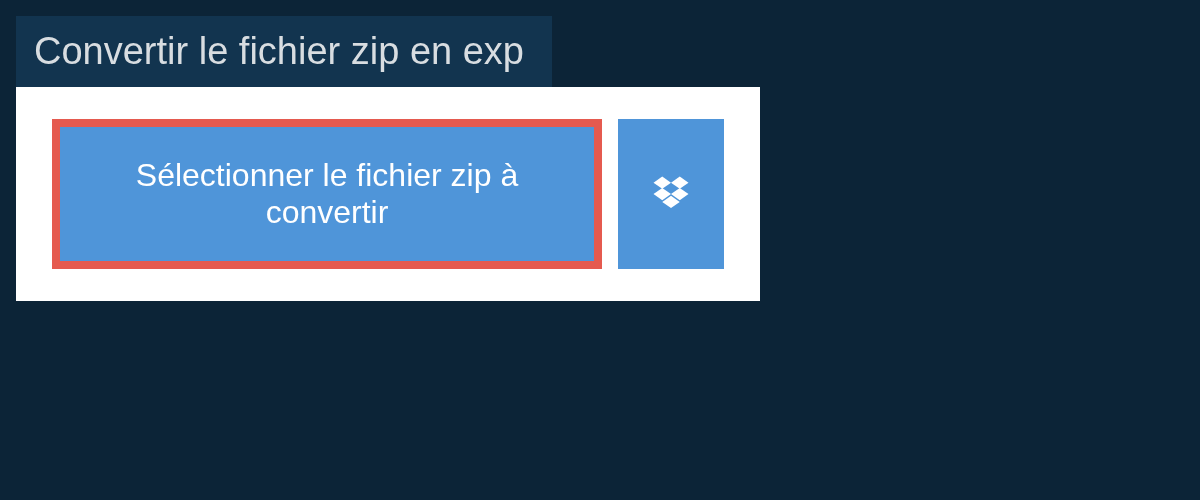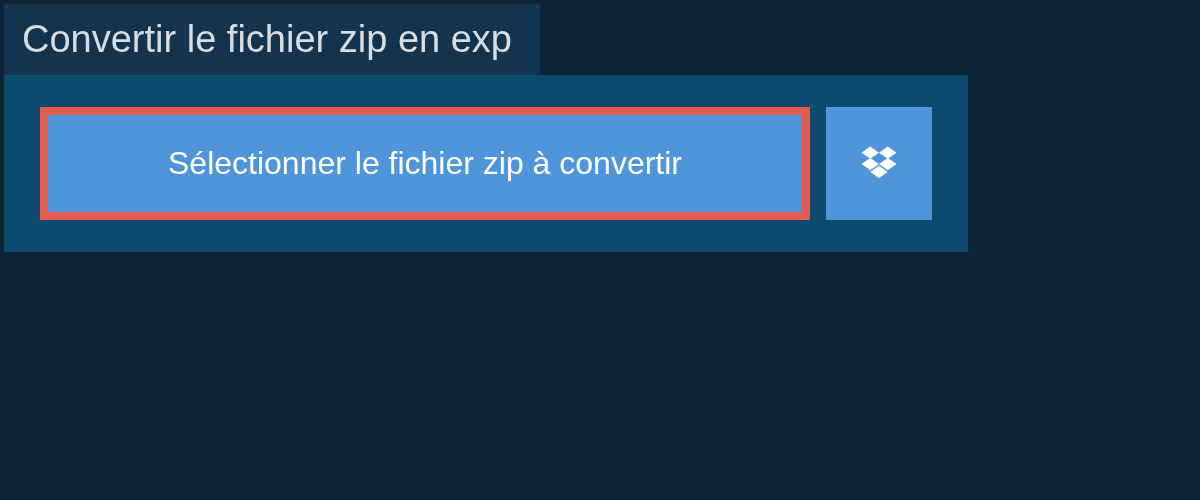--- a/index.html
+++ b/index.html
@@ -8,35 +8,35 @@
       box-sizing: border-box;
     }
     body {
       background: #0c2437;
       font-family: -apple-system, BlinkMacSystemFont, "Segoe UI", Arial, sans-serif;
       width: 1200px;
       height: 500px;
       overflow: hidden;
     }
     .container {
-      padding: 4px;
+      padding: 16px;
       border-radius: 22px;
     }
     .title-tab {
       display: inline-block;
       background: #12344f;
       color: #d8dde1;
       font-size: 38px;
       font-weight: 300;
       padding: 14px 28px 14px 18px;
     }
     .panel {
-      background: #0c4a6e;
+      background: #ffffff;
       padding: 32px 36px;
-      width: 964px;
+      width: 744px;
       margin-top: 0;
     }
     .button-row {
       display: flex;
       gap: 16px;
       align-items: stretch;
     }
     .select-button {
       flex: 1;
       background: #4f95d9;

